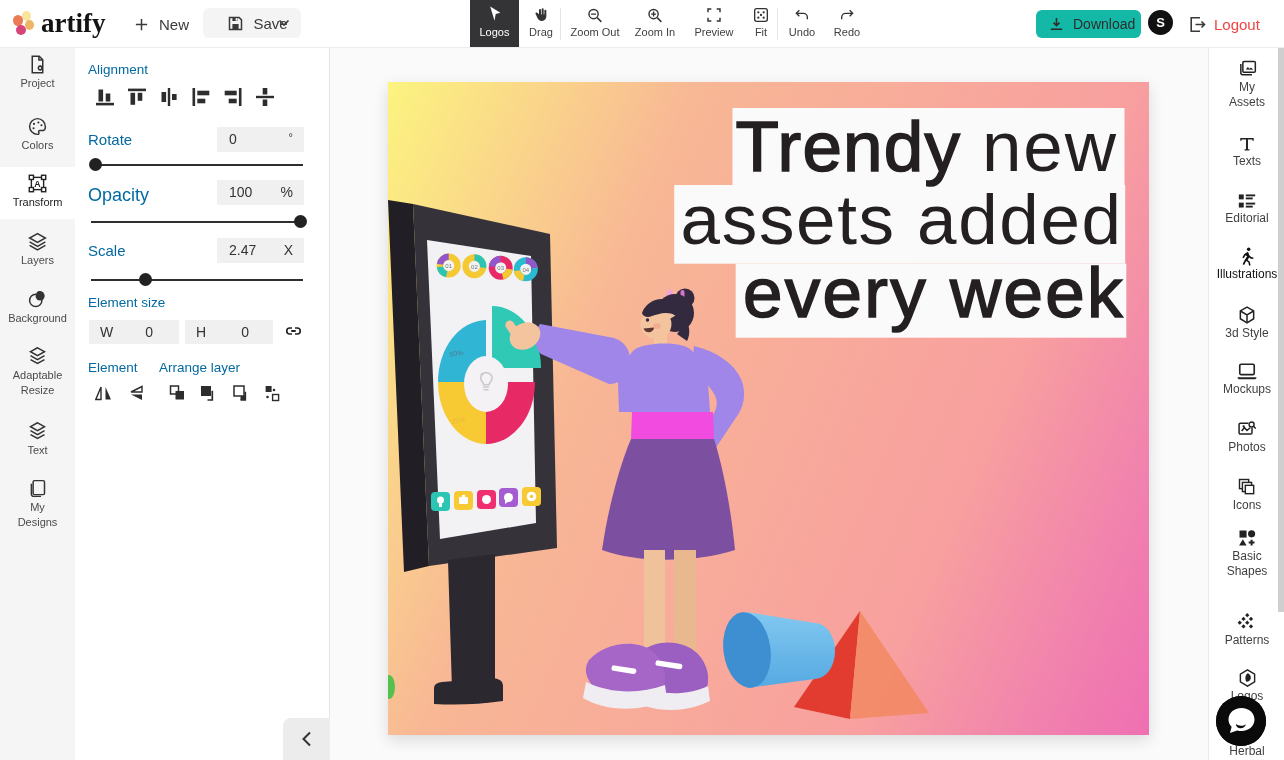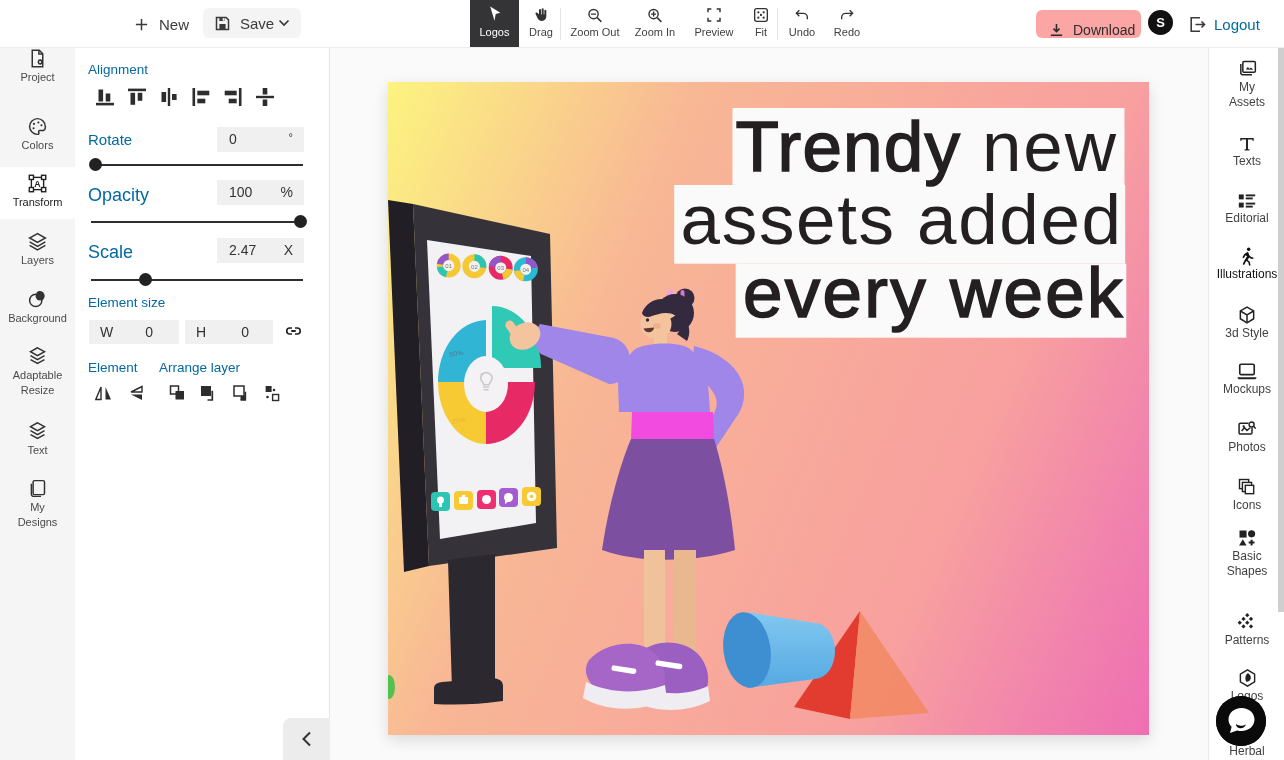--- a/index.html
+++ b/index.html
@@ -9,33 +9,33 @@
   
   #topbar { position:absolute; left:0; top:0; width:1284px; height:48px; background:#fff;
     border-bottom:1px solid #ececec; z-index:30; }
   #logo { position:absolute; left:12px; top:4px; width:120px; height:40px; }
   #logotext { position:absolute; left:29px; top:4px; font-family:"Liberation Serif", serif;
     font-weight:700; font-size:27px; color:#131313; }
   .dot { position:absolute; border-radius:50%; }
   #newbtn { position:absolute; left:134px; top:0; height:48px; display:flex; align-items:center;
     color:#3a3a3a; font-size:15px; }
   #savebtn { position:absolute; left:203px; top:8px; width:98px; height:30px; background:#f4f4f4;
-    border-radius:6px; display:flex; align-items:center; color:#3a3a3a; font-size:15px; }
+    border-radius:6px; display:flex; align-items:center; color:#3a3a3a; font-size:15px;justify-content:center; }
   .toolitem { position:absolute; top:0; height:47px; text-align:center; color:#404040; font-size:11px; }
   .toolitem .lab { position:absolute; left:0; right:0; top:26px; }
   .toolitem svg { position:absolute; top:7px; left:50%; transform:translateX(-50%); }
   #selectbtn { position:absolute; left:470px; top:0; width:49px; height:47px; background:#343437;
     color:#fff; font-size:11px; text-align:center; }
   .sep { position:absolute; top:8px; width:1px; height:32px; background:#e4e4e4; }
-  #dlbtn { position:absolute; left:1036px; top:10px; width:105px; height:28px; background:#fca5a5;
-    border-radius:6px; display:flex; align-items:flex-end; color:#2d2d2d; font-size:14px; }
+  #dlbtn { position:absolute; left:1036px; top:10px; width:105px; height:28px; background:#14b8a6;
+    border-radius:6px; display:flex; align-items:center; color:#2d2d2d; font-size:14px; }
   #avatar { position:absolute; left:1148px; top:10px; width:25px; height:25px; border-radius:50%;
     background:#111; color:#fff; font-size:13px; font-weight:700; text-align:center; line-height:25px; }
   #logout { position:absolute; left:1189px; top:0; height:48px; display:flex; align-items:center;
-    color:#0369a1; font-size:15px; }
+    color:#ef4444; font-size:15px; }
   
   #leftrail { position:absolute; left:0; top:48px; width:75px; height:712px; background:#f5f5f5; z-index:20; }
   .railitem { position:absolute; left:0; width:75px; text-align:center; color:#4a4a4a; font-size:11px;
     line-height:15px; }
   .railitem svg { display:block; margin:0 auto 1px; }
   #railactive { position:absolute; left:0; top:119px; width:75px; height:52px; background:#fff; }
   
   #panel { position:absolute; left:75px; top:48px; width:255px; height:712px; background:#fff;
     border-right:1px solid #e5e5e5; z-index:19; }
   .plabel { position:absolute; font-size:13.5px; color:#0369a1; }
@@ -60,20 +60,27 @@
     line-height:15px; }
   .ritem svg { display:block; margin:0 auto 1px; }
   #rscroll { position:absolute; left:1278px; top:48px; width:6px; height:564px; background:#cfcfcf; z-index:25; }
   #chat { position:absolute; left:1216px; top:696px; width:50px; height:50px; border-radius:50%;
     background:#0a0a0a; z-index:26; }
 </style>
 </head>
 <body>
 
 <div id="topbar">
+  <div id="logo">
+    <div class="dot" style="left:10px;  top:7px;  width:9px; height:10px; background:#f6e59b;"></div>
+    <div class="dot" style="left:0.5px; top:11px; width:10px;height:11px; background:#e97b59;"></div>
+    <div class="dot" style="left:3.5px; top:21px; width:10px;height:10px; background:#d8437c;"></div>
+    <div class="dot" style="left:13px;  top:16px; width:9px; height:10px; background:#efb465;"></div>
+    <div id="logotext">artify</div>
+  </div>
   <div id="newbtn">
       <svg width="15" height="15" viewBox="0 0 16 16">
         <path d="M8 2v12M2 8h12" stroke="#3a3a3a" stroke-width="1.6"></path>
       </svg>
       <span style="margin-left:10px;">New</span>
     </div>
   <div id="savebtn">
       <svg style="margin-left:11px;" width="17" height="17" viewBox="0 0 17 17">
         <path d="M2.5 2.5h9.6l2.4 2.4v9.6H2.5z" fill="none" stroke="#3a3a3a" stroke-width="1.5"></path>
         <rect x="5.4" y="9" width="6.2" height="5" fill="#3a3a3a"></rect>
@@ -160,21 +167,21 @@
       <svg width="17" height="17" viewBox="0 0 17 17">
         <path d="M11 1.8H2.2v13.4H11" fill="none" stroke="#3a3a3a" stroke-width="1.6"></path>
         <path d="M6.5 8.5h9M12.5 5.5l3 3-3 3" fill="none" stroke="#3a3a3a" stroke-width="1.6"></path>
       </svg>
       <span style="margin-left:8px;">Logout</span>
     </div>
 </div>
 
 <div id="leftrail">
   <div id="railactive"></div>
-  <div class="railitem" style="top:0;"><svg width="21" height="21" viewBox="0 0 24 24">
+  <div class="railitem" style="top:6px;"><svg width="21" height="21" viewBox="0 0 24 24">
         <path d="M6 2.5h8l4 4v15H6z" fill="none" stroke="#333" stroke-width="1.7"></path>
         <path d="M13.6 2.8v4h4" fill="none" stroke="#333" stroke-width="1.7"></path>
         <circle cx="15" cy="16" r="2" fill="none" stroke="#333" stroke-width="1.5"></circle>
         <path d="M15 12.7v1.2M15 18.1v1.2M12 16h1.2M16.8 16H18M13 13.5l.9.9M16.2 17.6l.8.8M17 13.5l-.9.9M13.8 17.6l-.8.8" stroke="#333" stroke-width="1.2"></path>
       </svg>Project</div>
   <div class="railitem" style="top:68px;"><svg width="21" height="21" viewBox="0 0 24 24">
         <path d="M12 3a9 9 0 1 0 0 18c1.5 0 2-1 1.5-2s-.3-2.3 1.2-2.3H17c2.5 0 4-1.6 4-4.2C21 7 17 3 12 3z" fill="none" stroke="#333" stroke-width="1.7"></path>
         <circle cx="8" cy="9" r="1.2" fill="#333"></circle>
         <circle cx="13" cy="7.5" r="1.2" fill="#333"></circle>
         <circle cx="16.5" cy="10.5" r="1.2" fill="#333"></circle>
@@ -245,21 +252,21 @@
     </div>
   <div class="sliderline" style="top:116px;"></div>
   <div class="sliderknob" style="left:14px; top:110px;"></div>
   <div class="plabel" style="left:13px; top:137px; font-size:18px;">Opacity</div>
   <div class="pinput" style="top:132px;">
       <span class="v">100</span>
       <span class="u">%</span>
     </div>
   <div class="sliderline" style="top:173px;"></div>
   <div class="sliderknob" style="left:219px; top:167px;"></div>
-  <div class="plabel" style="left:13px; top:194px; font-size:18px;">Scale</div>
+  <div class="plabel" style="left:13px; top:194px; font-size:15px;">Scale</div>
   <div class="pinput" style="top:190px;">
       <span class="v">2.47</span>
       <span class="u">X</span>
     </div>
   <div class="sliderline" style="top:231px;"></div>
   <div class="sliderknob" style="left:64px; top:225px;"></div>
   <div class="plabel" style="left:13px; top:247px;">Element size</div>
   <div class="sizebox" style="left:14px; top:272px; width:90px;">
       <span style="position:absolute; left:11px; top:4px;">W</span>
       <span style="position:absolute; right:26px; top:4px;">0</span>

